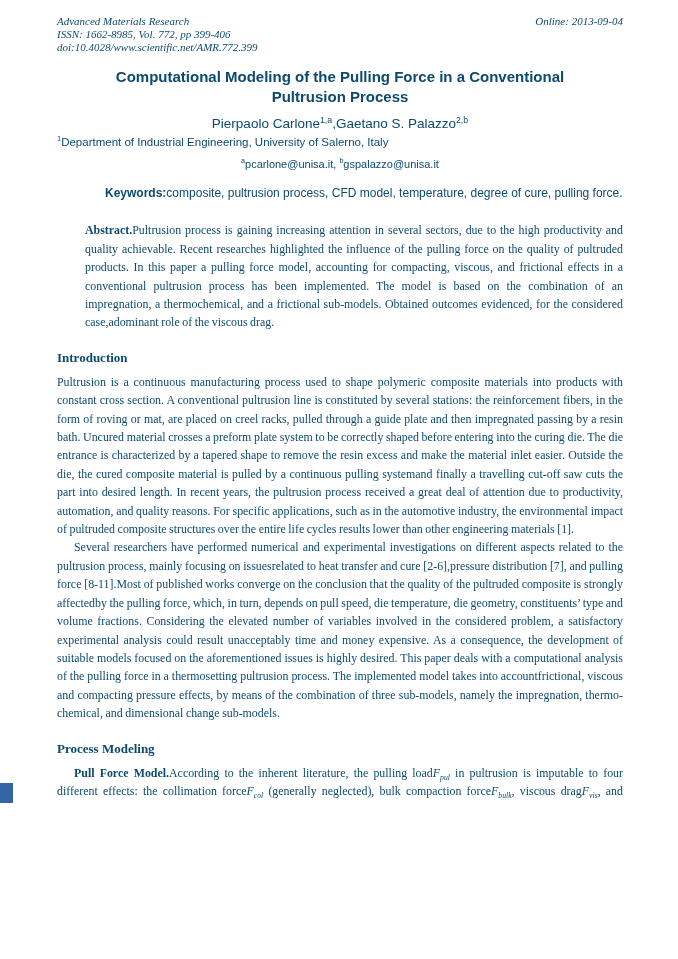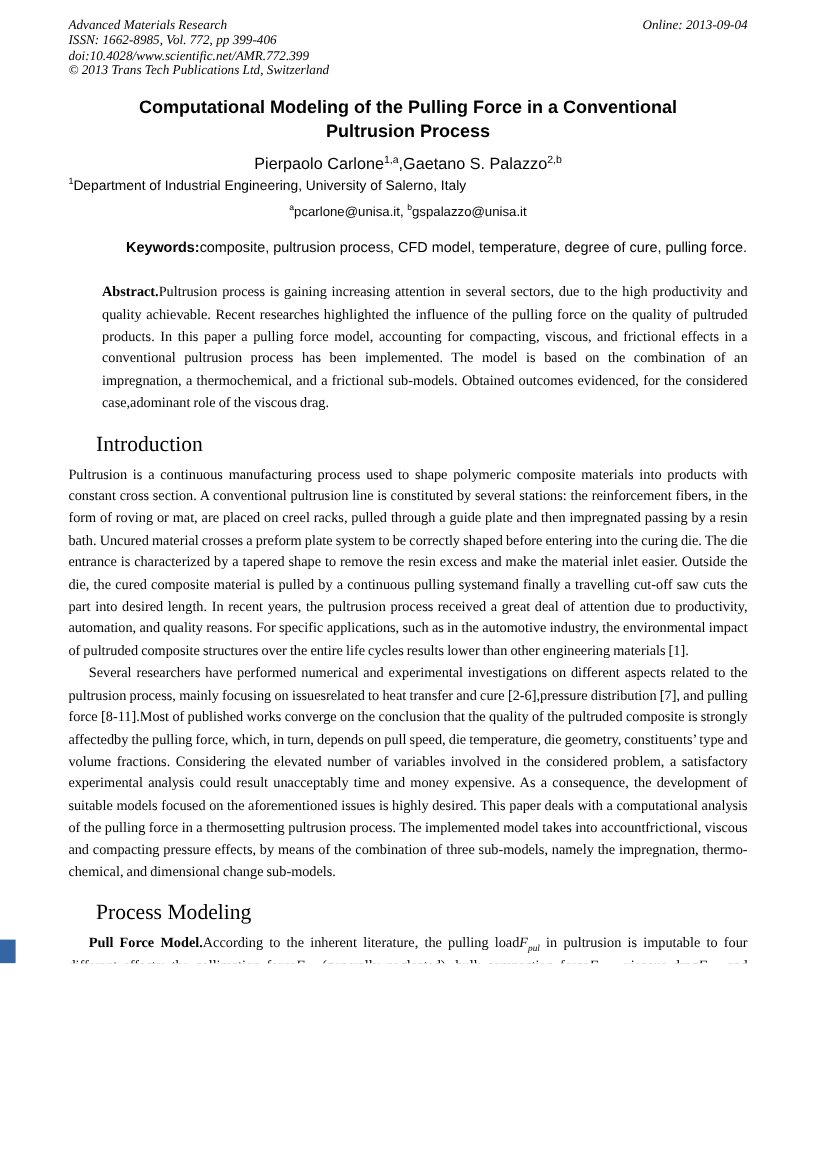--- a/index.html
+++ b/index.html
@@ -2,21 +2,21 @@
 <html><head>
 <meta charset="utf-8">
 <style>
   * { margin: 0; padding: 0; box-sizing: border-box; }
   html, body { background: #ffffff; }
   .page {
     position: relative;
     width: 678px;
     height: 803px;
     background: #ffffff;
-    color: #000000;
+    color: #0c4a6e;
     padding: 15px 55px 0 57px;
     overflow: hidden;
     font-family: "Liberation Serif", serif;
   }
   .header {
     font-family: "Liberation Serif", serif;
     font-style: italic;
     font-size: 11px;
     line-height: 12.8px;
   }
@@ -58,25 +58,24 @@
   .body-text {
     font-family: "Liberation Serif", serif;
     font-size: 11.9px;
     line-height: 18.4px;
     text-align: justify;
     word-spacing: -0.4px;
   }
   .abstract { margin-top: 20px; margin-left: 28px; }
   .section-heading {
     font-family: "Liberation Serif", serif;
-    font-weight: normal;
-    font-size: 18px;
+    font-weight: bold;
+    font-size: 13px;
     line-height: 17px;
     margin-top: 17px;
-    margin-left: 23px;
   }
   .section-heading + .body-text { margin-top: 7px; }
   .indent { text-indent: 17px; }
   .equation-row {
     display: flex;
     justify-content: space-between;
     align-items: baseline;
     font-family: "Liberation Serif", serif;
     font-size: 12.8px;
     margin: 11px 16px;
@@ -95,21 +94,20 @@
 
 <div class="page">
 
   <div class="header">
     <div class="header-row">
       <span>Advanced Materials Research</span>
       <span>Online: 2013-09-04</span>
     </div>
     <div>ISSN: 1662-8985, Vol. 772, pp 399-406</div>
     <div>doi:10.4028/www.scientific.net/AMR.772.399</div>
-    <div>© 2013 Trans Tech Publications Ltd, Switzerland</div>
   </div>
 
   <h1 class="title">Computational Modeling of the Pulling Force in a Conventional Pultrusion Process</h1>
 
   <div class="authors">Pierpaolo Carlone<sup>1,a</sup>,Gaetano S. Palazzo<sup>2,b</sup></div>
 
   <div class="affiliation"><sup>1</sup>Department of Industrial Engineering, University of Salerno, Italy</div>
 
   <div class="emails"><sup>a</sup>pcarlone@unisa.it, <sup>b</sup>gspalazzo@unisa.it</div>
 

